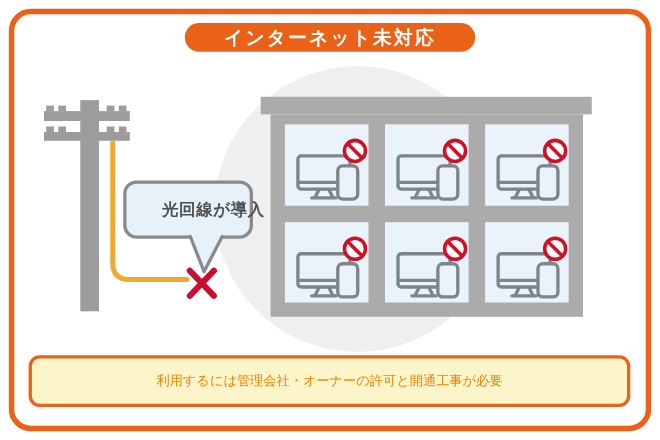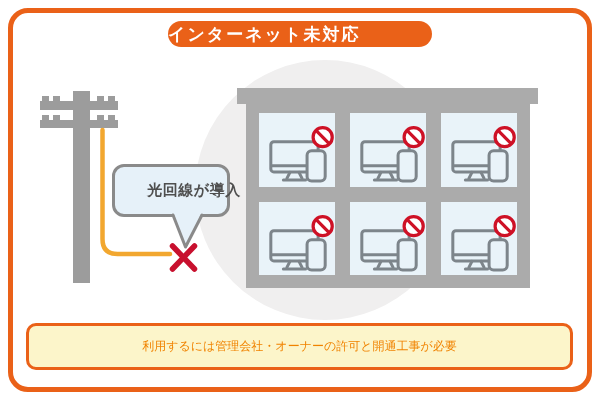--- a/index.html
+++ b/index.html
@@ -12,21 +12,21 @@
   *{margin:0;padding:0;box-sizing:border-box;}
   html,body{background:#fff;}
   body{font-family:"DejaVu Sans","Liberation Sans",sans-serif;}
   .frame{position:relative;width:600px;height:400px;background:#fff;overflow:hidden;}
 
   .border-overlay{position:absolute;left:8px;top:8px;right:8px;bottom:8px;
     border:5px solid var(--accent);border-radius:20px;pointer-events:none;z-index:60;}
 
   .badge{position:absolute;left:50%;top:21px;transform:translateX(-50%);
     min-width:264px;height:26px;background:var(--accent);border-radius:14px;
-    display:flex;align-items:center;justify-content:flex-start;z-index:50;}
+    display:flex;align-items:center;justify-content:center;z-index:50;}
   .badge span{color:#fff;font-size:17px;font-weight:bold;letter-spacing:2px;white-space:nowrap;}
 
   .circle-bg{position:absolute;left:195px;top:60px;width:260px;height:260px;
     border-radius:50%;background:var(--circle-bg);z-index:1;}
 
   
   .pole-part{position:absolute;background:var(--pole-gray);z-index:2;}
   .pole-mast{left:73px;top:91px;width:17px;height:192px;}
   .crossarm1{left:40px;top:101px;width:78px;height:9px;}
   .crossarm2{left:40px;top:120px;width:78px;height:8px;}

